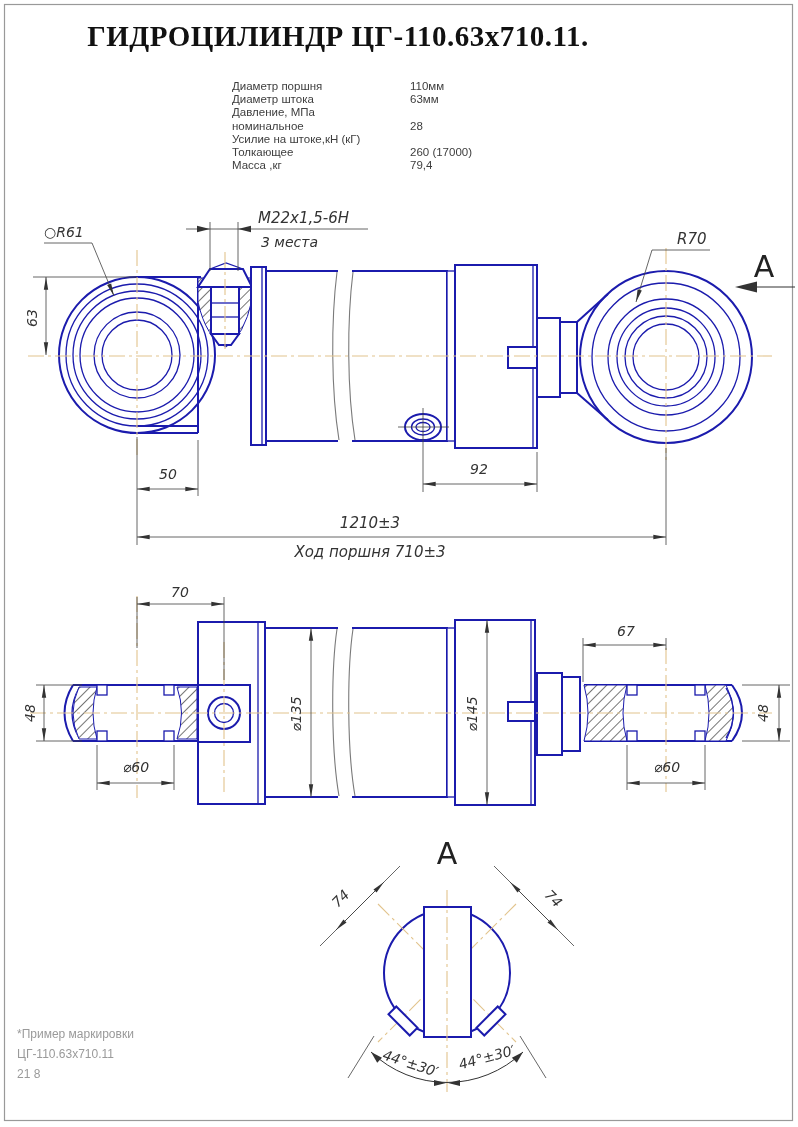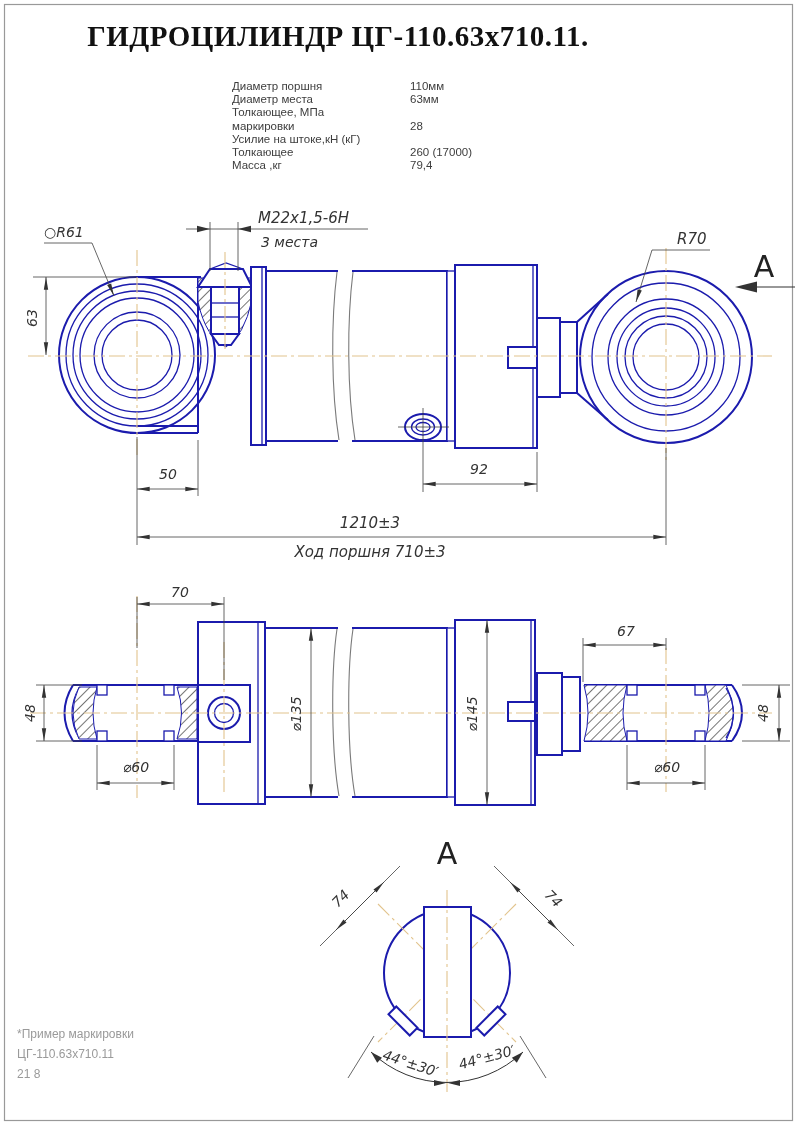--- a/index.html
+++ b/index.html
@@ -36,29 +36,29 @@
 <body>
 
 <div class="title">ГИДРОЦИЛИНДР  ЦГ-110.63х710.11.</div>
 
 <div class="specs">
   <div class="spec-row">
     <span class="spec-label">Диаметр поршня</span>
     <span class="spec-value">110мм</span>
   </div>
   <div class="spec-row">
-    <span class="spec-label">Диаметр места</span>
+    <span class="spec-label">Диаметр штока</span>
     <span class="spec-value">63мм</span>
   </div>
   <div class="spec-row">
-    <span class="spec-label">Толкающее, МПа</span>
+    <span class="spec-label">Давление, МПа</span>
     <span class="spec-value"></span>
   </div>
   <div class="spec-row">
-    <span class="spec-label">маркировки</span>
+    <span class="spec-label">номинальное</span>
     <span class="spec-value">28</span>
   </div>
   <div class="spec-row">
     <span class="spec-label">Усилие на штоке,кН (кГ)</span>
     <span class="spec-value"></span>
   </div>
   <div class="spec-row">
     <span class="spec-label">Толкающее</span>
     <span class="spec-value">260 (17000)</span>
   </div>

